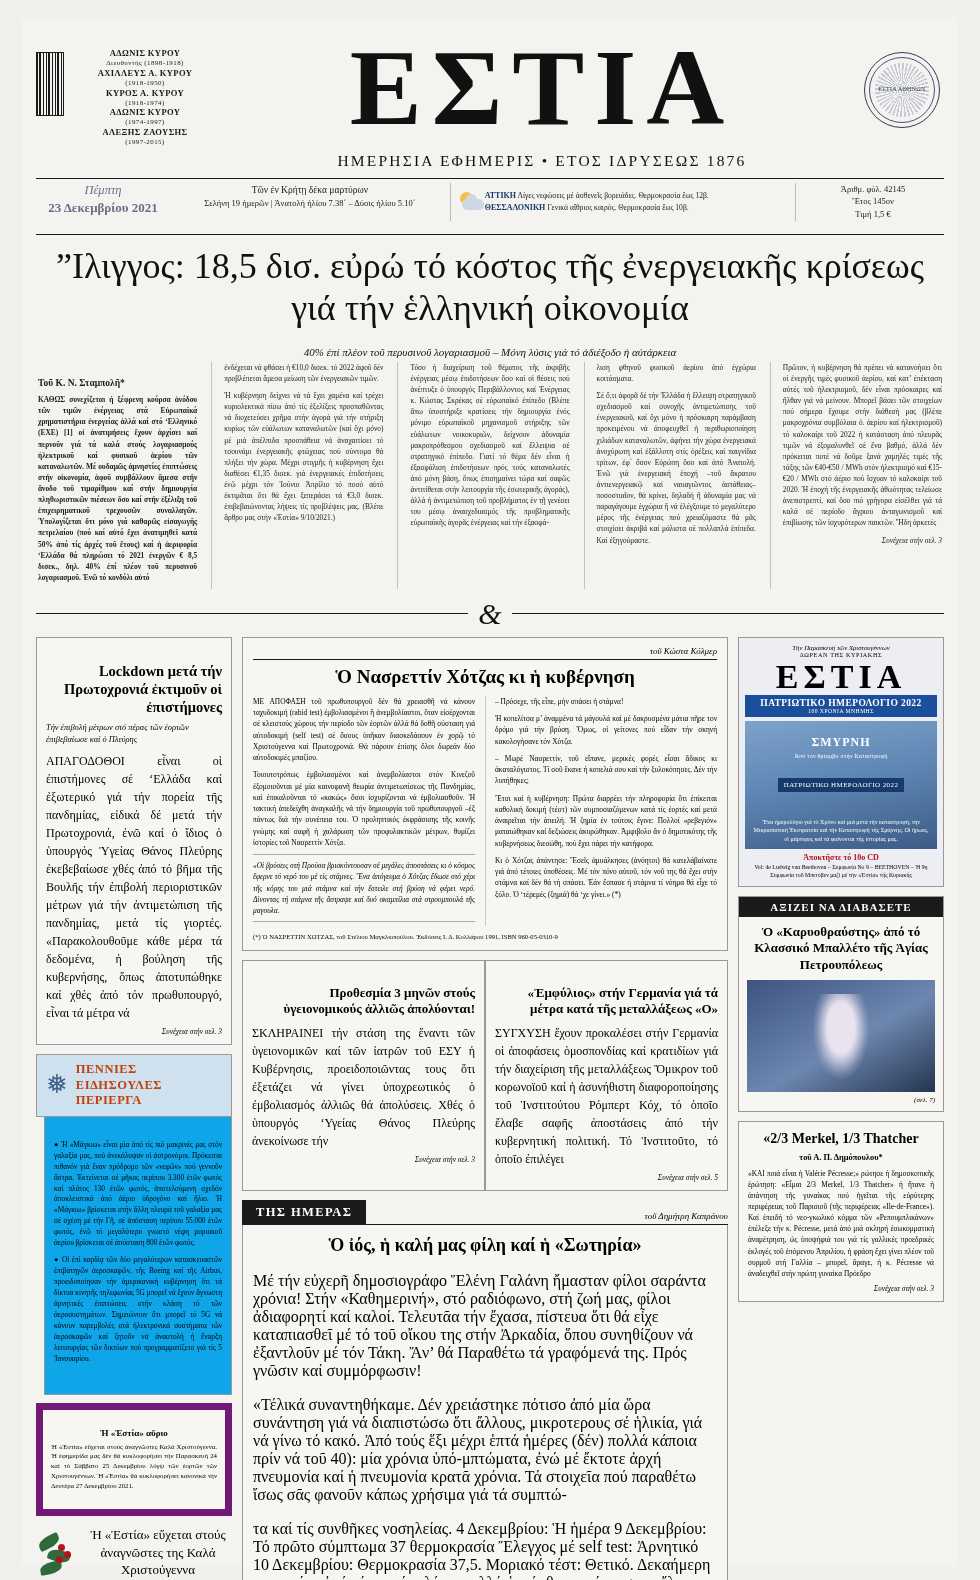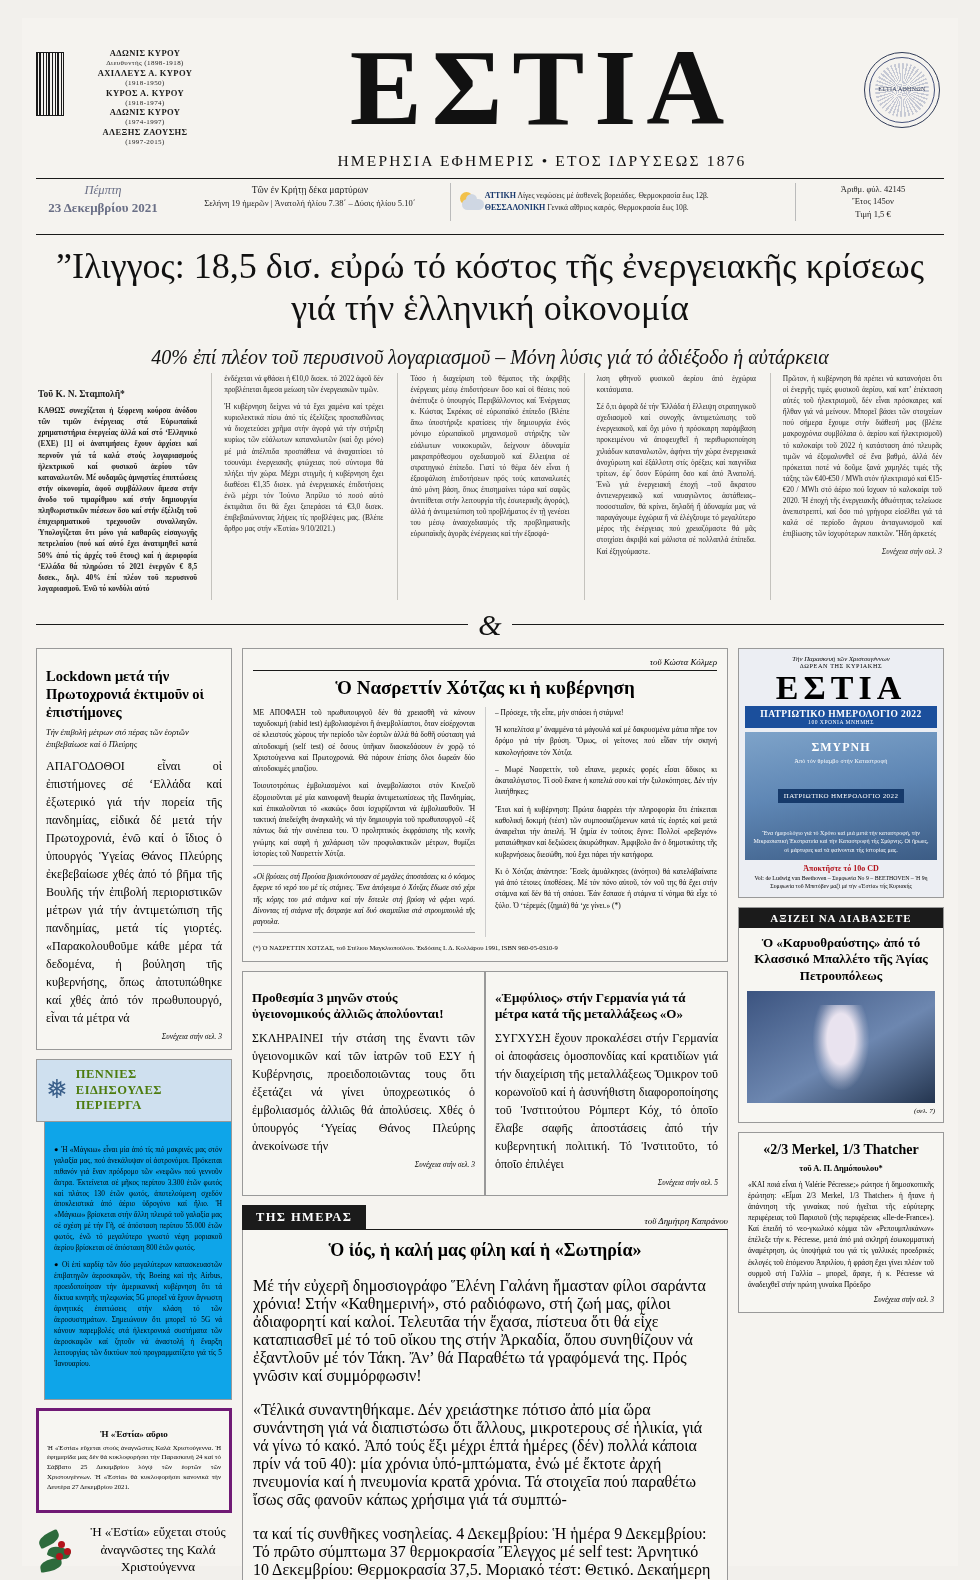--- a/index.html
+++ b/index.html
@@ -180,21 +180,21 @@
   }
   .lead h1 {
     font-family: "Liberation Serif", serif;
     font-size: 36px;
     line-height: 1.18;
     margin: 0;
     font-weight: normal;
     color: #111;
   }
   .lead .sub {
-    font-size: 20px;
+    font-size: 11px;
     font-style: italic;
     margin-top: 16px;
     color: #111;
   }
   .byline {
     font-size: 9.5px;
     font-weight: bold;
     margin: 14px 0 4px 0;
   }
 
@@ -249,23 +249,23 @@
   .colR { width: 206px; }
 
   .box {
     border: 1px solid #999;
     background: #f7f6f2;
     padding: 8px 9px;
     box-sizing: border-box;
     margin-bottom: 9px;
   }
   .box h3 {
-    margin: 10px 0 6px 0;
+    margin: 16px 0 6px 0;
     font-size: 14.5px;
-    text-align: left;
+    text-align: right;
     line-height: 1.25;
     font-weight: bold;
   }
   .box .ital {
     font-style: italic;
     font-size: 8.4px;
     text-align: left;
     line-height: 1.4;
     margin-bottom: 6px;
   }
@@ -374,21 +374,21 @@
     height: 128px;
     margin: 4px 0;
     background: linear-gradient(170deg,#7ea3c9 0%, #5f87b5 45%, #3c5c85 100%);
     position: relative;
     display: flex; align-items: center; justify-content: center;
   }
   .adbox .pic .cap {
     position: absolute; left: 0; right: 0; bottom: 6px;
     color: #fff; font-size: 6px; line-height: 1.4; padding: 0 6px;
   }
-  .adbox .pic .tt { color:#fff; font-size: 12px; font-weight: bold; letter-spacing: 1px; position: absolute; top: 8px; left: 0; right: 0;}
+  .adbox .pic .tt { color:#fff; font-size: 12px; font-weight: bold; letter-spacing: 1px; position: absolute; top: 14px; left: 0; right: 0;}
   .adbox .pic .tt small { display:block; font-size: 6px; font-weight: normal; letter-spacing: .2px; margin-top: 3px;}
   .adbox .redstamp {
     color: #b3141c; font-size: 8px; font-weight: bold; margin-top: 3px;
   }
   .adbox .btm { font-size: 5.8px; line-height: 1.35; margin-top: 2px; }
 
   .readbox { border: 1px solid #999; background: #f7f6f2; margin-bottom: 9px; }
   .readbox .hdr {
     background: #1b1b1b; color: #fff; text-align: center;
     font-size: 11px; letter-spacing: 1px; font-weight: bold; padding: 4px 0;
@@ -416,25 +416,25 @@
   .opinion p { font-size: 7.4px; line-height: 1.5; text-align: justify; margin: 0 0 5px 0; }
 
   
   .pennies-hdr {
     background: #cfe0ef;
     border: 1px solid #999;
     display: flex; align-items: center; gap: 8px;
     padding: 7px 9px;
   }
   .snowflake { font-size: 26px; color: #3a5f8a; line-height: 1; }
-  .pennies-hdr .t { font-size: 12.5px; font-weight: bold; color: #4d7c0f; line-height: 1.25; letter-spacing: .5px;}
+  .pennies-hdr .t { font-size: 12.5px; font-weight: bold; color: #c2410c; line-height: 1.25; letter-spacing: .5px;}
   .pennies-body { border: 1px solid #999; border-top: none; background: #0ea5e9; padding: 23px 9px; margin-left: 8px; }
   .pennies-body p { font-size: 7.3px; line-height: 1.5; text-align: justify; margin: 0 0 6px 0; }
 
-  .tomorrow { border: 3px solid #701a75; background: #f7f6f2; padding: 18px 8px; margin-top: 8px; }
+  .tomorrow { border: 7px solid #701a75; background: #f7f6f2; padding: 18px 8px; margin-top: 8px; }
   .tomorrow .h { text-align: center; font-size: 9px; font-weight: bold; margin-bottom: 4px; }
   .tomorrow p { font-size: 6.8px; line-height: 1.45; text-align: justify; margin: 0; }
 
   .greet { display: flex; gap: 6px; align-items: center; margin-top: 10px; }
   .holly { width: 42px; height: 54px; position: relative; flex: none; }
   .holly .leaf {
     position: absolute; width: 22px; height: 12px; background: #2d6b3c;
     border-radius: 60% 10% 60% 10%;
   }
   .holly .l1 { left: 2px; top: 10px; transform: rotate(-25deg); }

